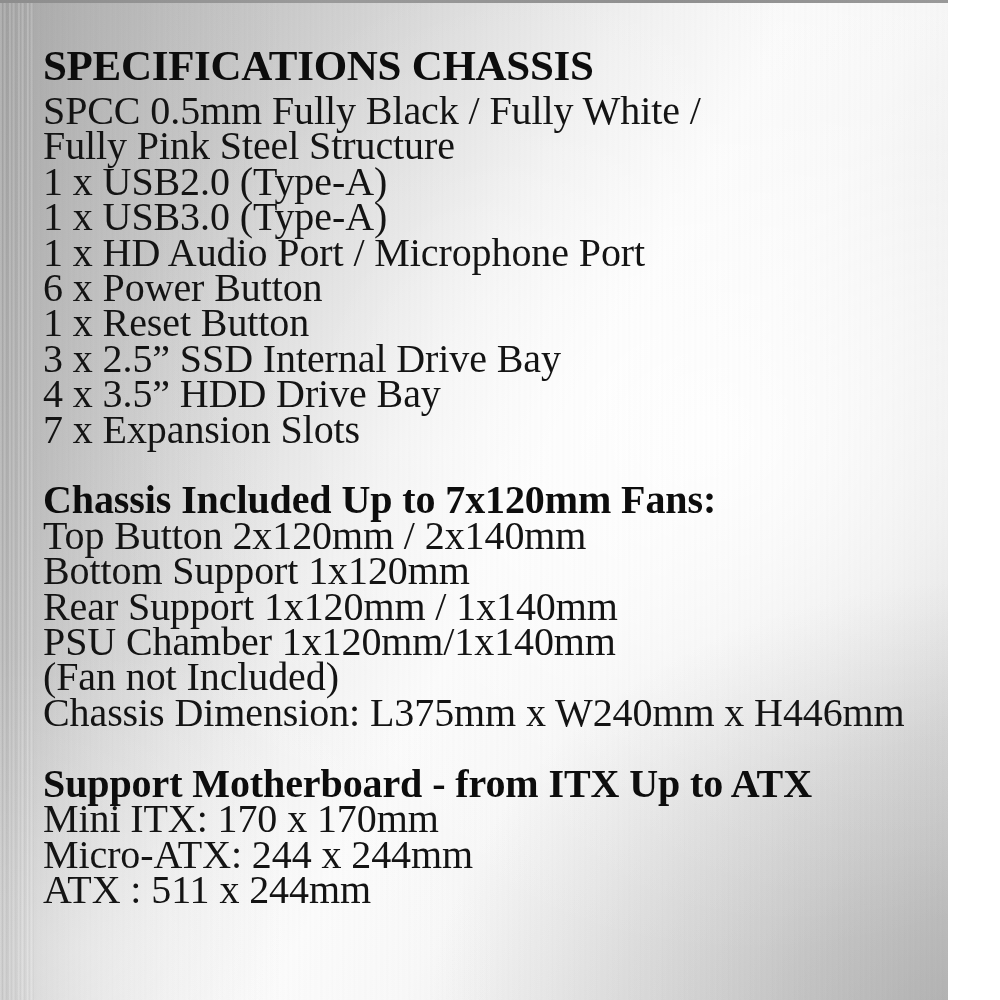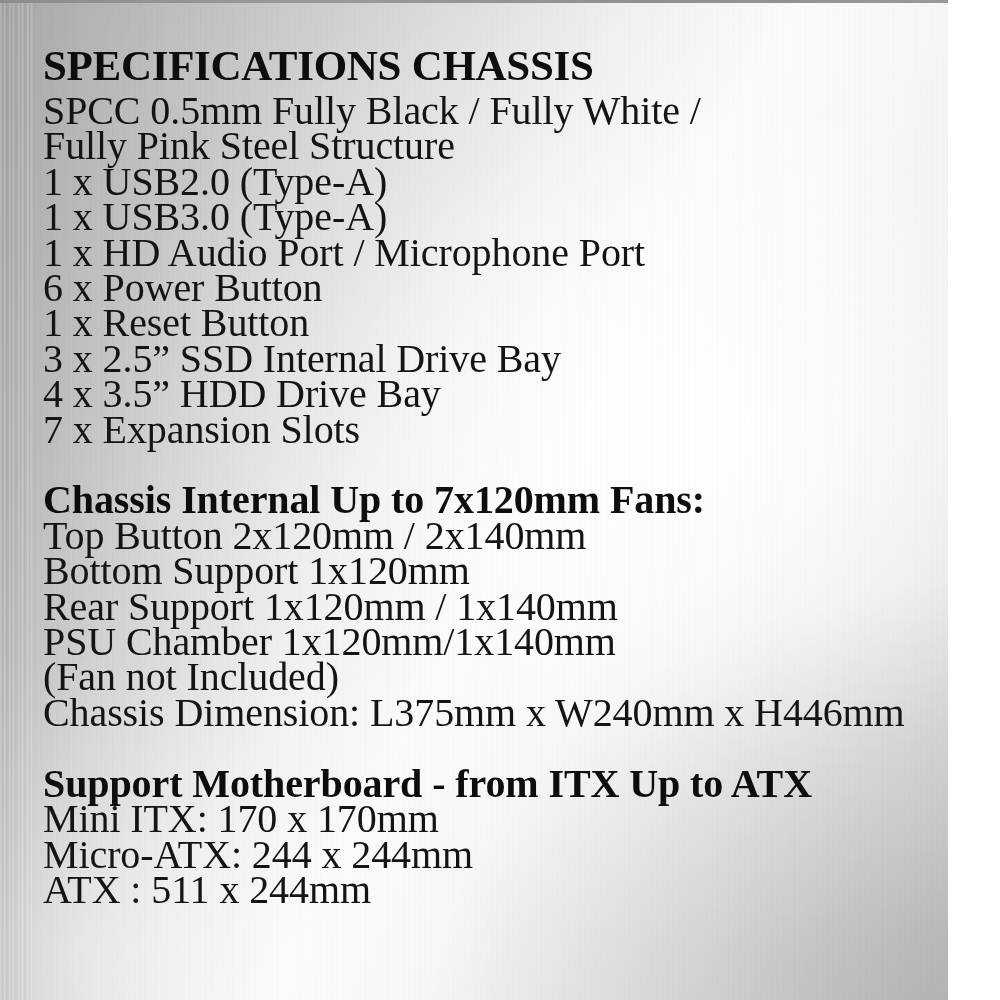--- a/index.html
+++ b/index.html
@@ -180,21 +180,21 @@
           <div class="spec-line">1 x USB3.0 (Type-A)</div>
           <div class="spec-line">1 x HD Audio Port / Microphone Port</div>
           <div class="spec-line">6 x Power Button</div>
           <div class="spec-line">1 x Reset Button</div>
           <div class="spec-line">3 x 2.5” SSD Internal Drive Bay</div>
           <div class="spec-line">4 x 3.5” HDD Drive Bay</div>
           <div class="spec-line">7 x Expansion Slots</div>
         </div>
         <div class="spec-gap"></div>
         <div>
-          <div class="spec-line bold">Chassis Internal Up to 7x120mm Fans:</div>
+          <div class="spec-line bold">Chassis Included Up to 7x120mm Fans:</div>
           <div class="spec-line">Top Button 2x120mm / 2x140mm</div>
           <div class="spec-line">Bottom Support 1x120mm</div>
           <div class="spec-line">Rear Support 1x120mm / 1x140mm</div>
           <div class="spec-line">PSU Chamber 1x120mm/1x140mm</div>
           <div class="spec-line">(Fan not Included)</div>
           <div class="spec-line">Chassis Dimension: L375mm x W240mm x H446mm</div>
         </div>
         <div class="spec-gap"></div>
         <div>
           <div class="spec-line bold">Support Motherboard - from ITX Up to ATX</div>

